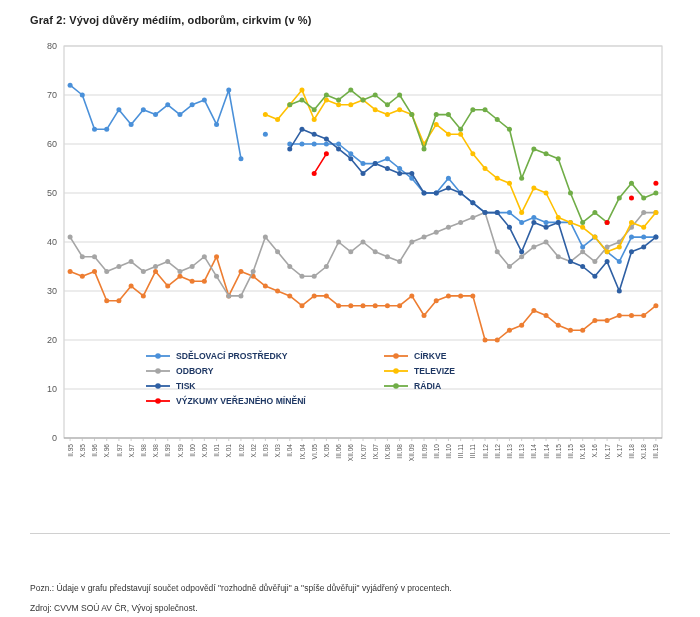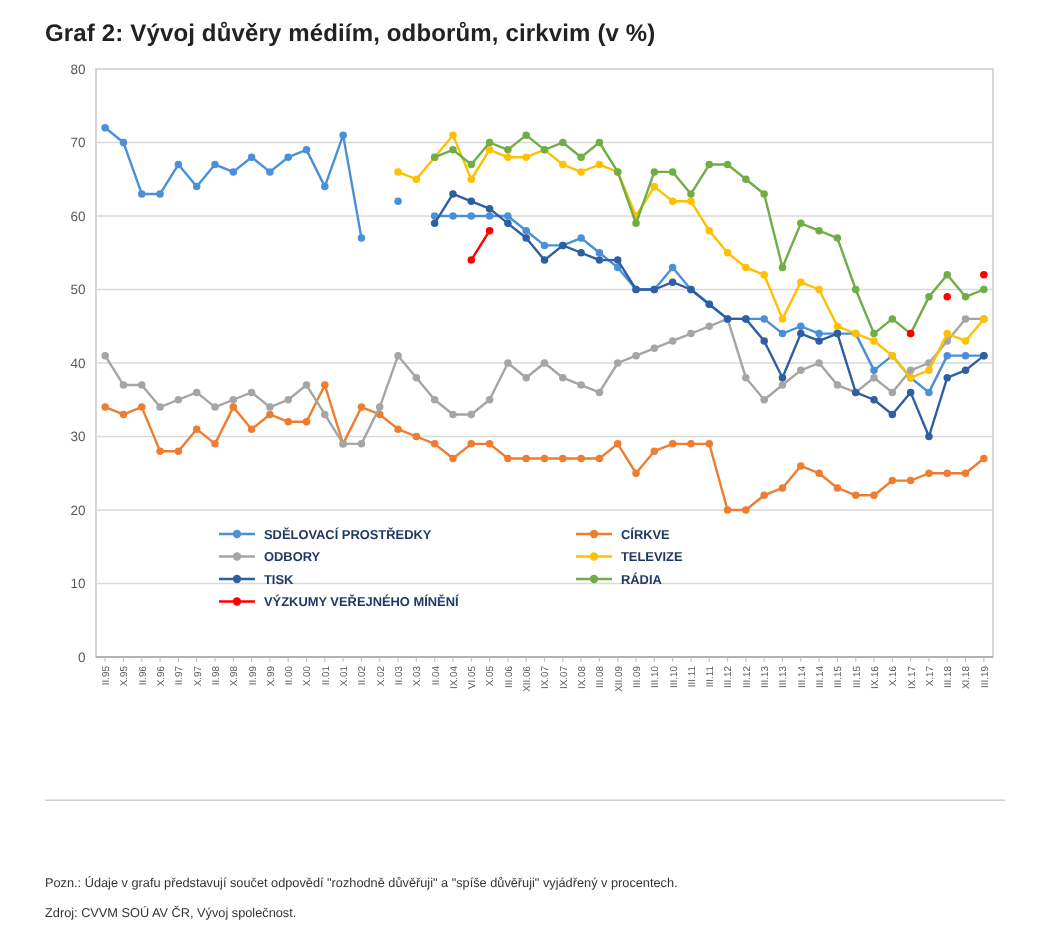--- a/index.html
+++ b/index.html
@@ -12,21 +12,21 @@
     height: 617px;
     font-family: "Liberation Sans", sans-serif;
     color: #1a1a1a;
     position: relative;
     overflow: hidden;
   }
   #chart-title {
     position: absolute;
     left: 30px;
     top: 14px;
-    font-size: 16px;
+    font-size: 11px;
     font-weight: bold;
     color: #222222;
     letter-spacing: 0.1px;
   }
   #plot-frame {
     position: absolute;
     left: 30px;
     top: 40px;
     width: 640px;
     height: 470px;

